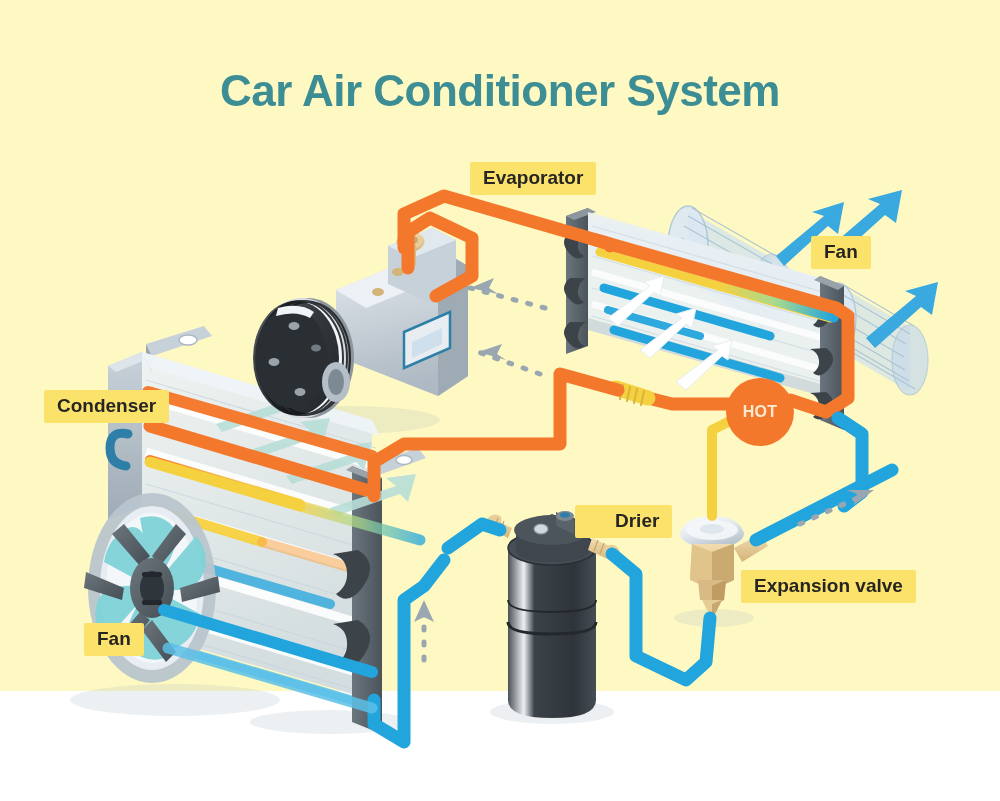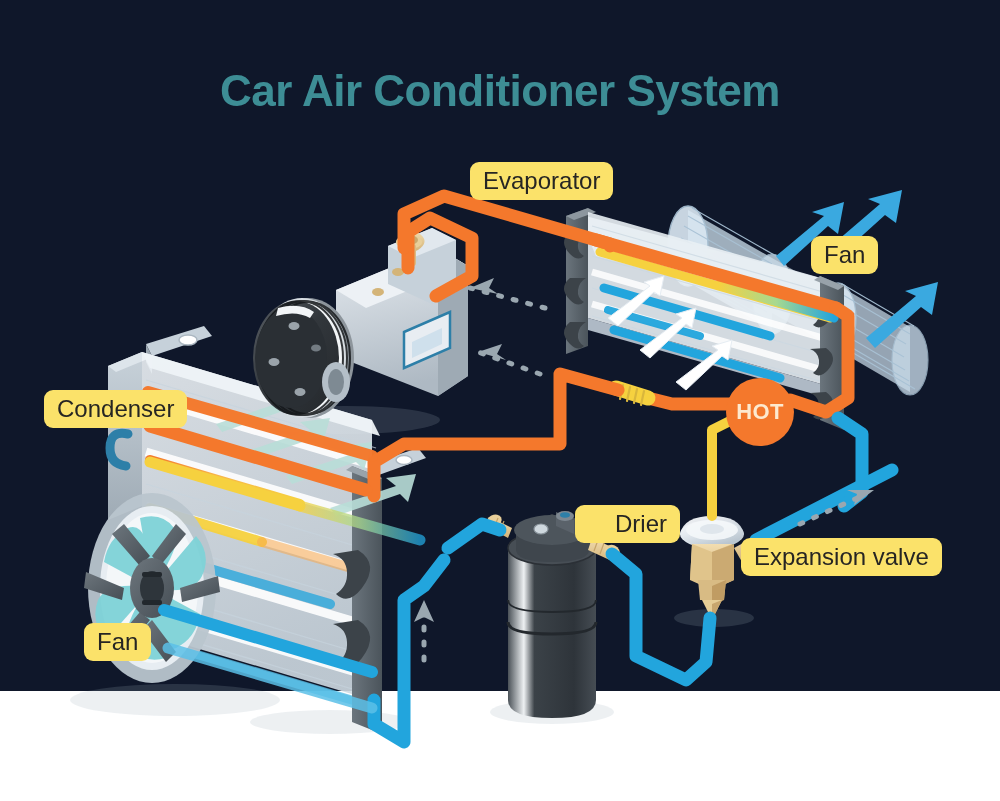--- a/index.html
+++ b/index.html
@@ -7,21 +7,21 @@
   html, body {
     margin: 0; padding: 0;
     width: 1000px; height: 801px;
     background: #ffffff;
     font-family: "Liberation Sans", sans-serif;
     overflow: hidden;
   }
   #stage {
     position: relative;
     width: 1000px; height: 691px;
-    background: #0f172a;
+    background: #fef9c3;
   }
   #diagram-svg { position: absolute; left: 0; top: 0; }
 
   
   .title {
     position: absolute;
     left: 0; top: 66px;
     width: 1000px;
     text-align: center;
     font-size: 44px;
@@ -29,45 +29,45 @@
     color: #3d8d95;
     letter-spacing: -0.5px;
     font-family: "Liberation Sans", sans-serif;
   }
 
   
   .lbl {
     position: absolute;
     background: #fbe26a;
     color: #262523;
-    font-weight: normal;
-    border-radius: 9px;
+    font-weight: bold;
+    border-radius: 2px;
     padding: 6px 13px 7px 13px;
-    font-size: 24px;
+    font-size: 19px;
     line-height: 1.05;
     white-space: nowrap;
     font-family: "Liberation Sans", sans-serif;
   }
   .lbl-evaporator { left: 470px; top: 162px; }
   .lbl-compressor { left: 197px; top: 249px; }
   .lbl-condenser  { left: 44px;  top: 390px; }
   .lbl-fan-evap   { left: 811px; top: 236px; }
   .lbl-fan-cond   { left: 84px;  top: 623px; }
   .lbl-drier      { left: 575px; top: 505px; padding-left: 40px; }
-  .lbl-expansion  { left: 741px; top: 538px; text-align: right; }
+  .lbl-expansion  { left: 741px; top: 570px; text-align: right; }
 
   
   .badge {
     position: absolute;
     border-radius: 50%;
     display: flex;
     align-items: center;
     justify-content: center;
     font-weight: bold;
-    font-size: 22px;
+    font-size: 16px;
     letter-spacing: 0.3px;
     font-family: "Liberation Sans", sans-serif;
   }
   .badge-hot {
     left: 726px; top: 378px;
     width: 68px; height: 68px;
     background: #f4782c;
     color: #fde9cf;
   }
   .badge-cool {

